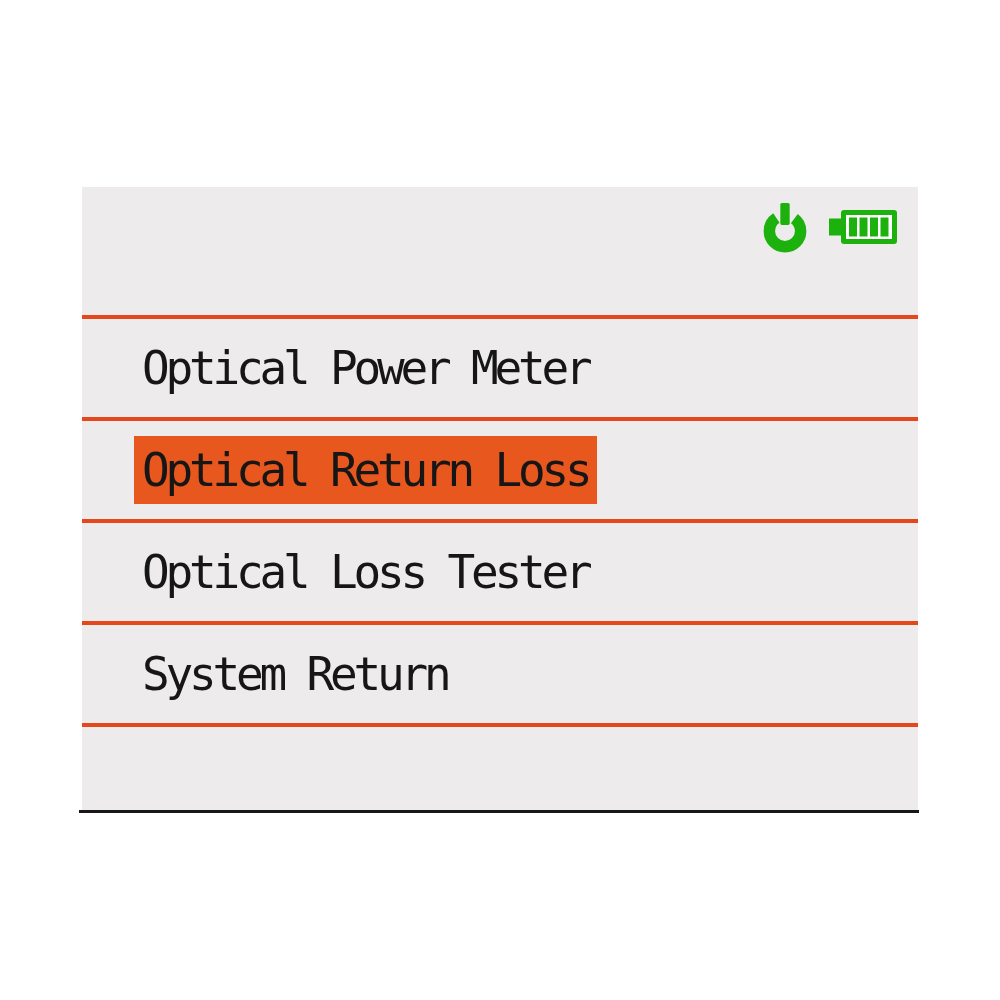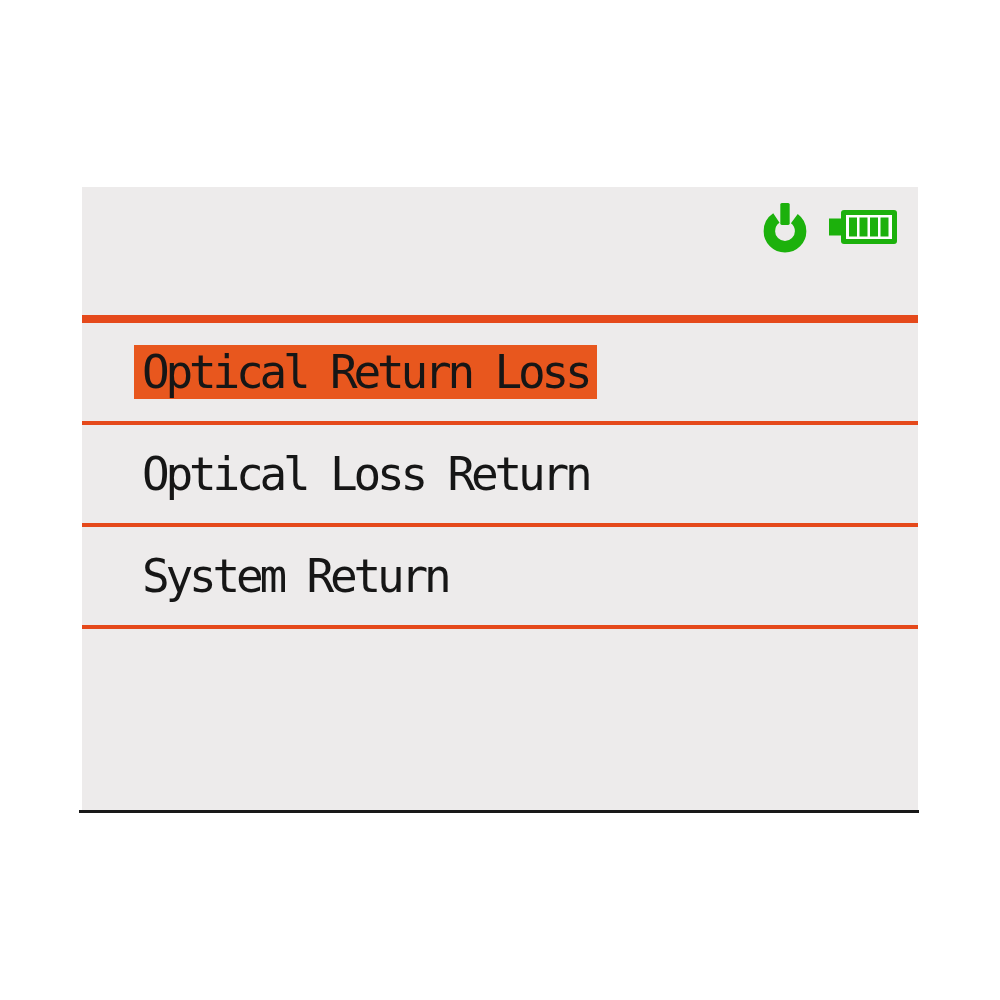--- a/index.html
+++ b/index.html
@@ -64,21 +64,21 @@
     margin-left: 60px;
     font-size: 46px;
     letter-spacing: -4.2px;
     color: var(--text);
     white-space: nowrap;
   }
   .menu-row.selected .menu-label{
     margin-left: 52px;
     display: inline-flex;
     align-items: center;
-    height: 54px;
+    height: 68px;
     padding: 0 9px 0 8px;
     background: var(--highlight);
   }
   .footer-space{
     height: 83px;
   }
   .bottom-line{
     position: absolute;
     left: 79px;
     top: 810px;
@@ -105,31 +105,34 @@
         <rect x="17" y="5" width="46" height="24" fill="#ffffff"></rect>
         <rect x="20" y="7.5" width="8" height="19" fill="var(--green)"></rect>
         <rect x="30.5" y="7.5" width="8" height="19" fill="var(--green)"></rect>
         <rect x="41" y="7.5" width="8" height="19" fill="var(--green)"></rect>
         <rect x="51.5" y="7.5" width="8" height="19" fill="var(--green)"></rect>
       </svg>
     </div>
 
     <div class="divider"></div>
 
+    <div class="menu-row">
+      <span class="menu-label">Optical Power Meter</span>
+    </div>
 
     <div class="divider"></div>
 
     <div class="menu-row selected">
       <span class="menu-label">Optical Return Loss</span>
     </div>
 
     <div class="divider"></div>
 
     <div class="menu-row">
-      <span class="menu-label">Optical Loss Return</span>
+      <span class="menu-label">Optical Loss Tester</span>
     </div>
 
     <div class="divider"></div>
 
     <div class="menu-row">
       <span class="menu-label">System Return</span>
     </div>
 
     <div class="divider"></div>
 

